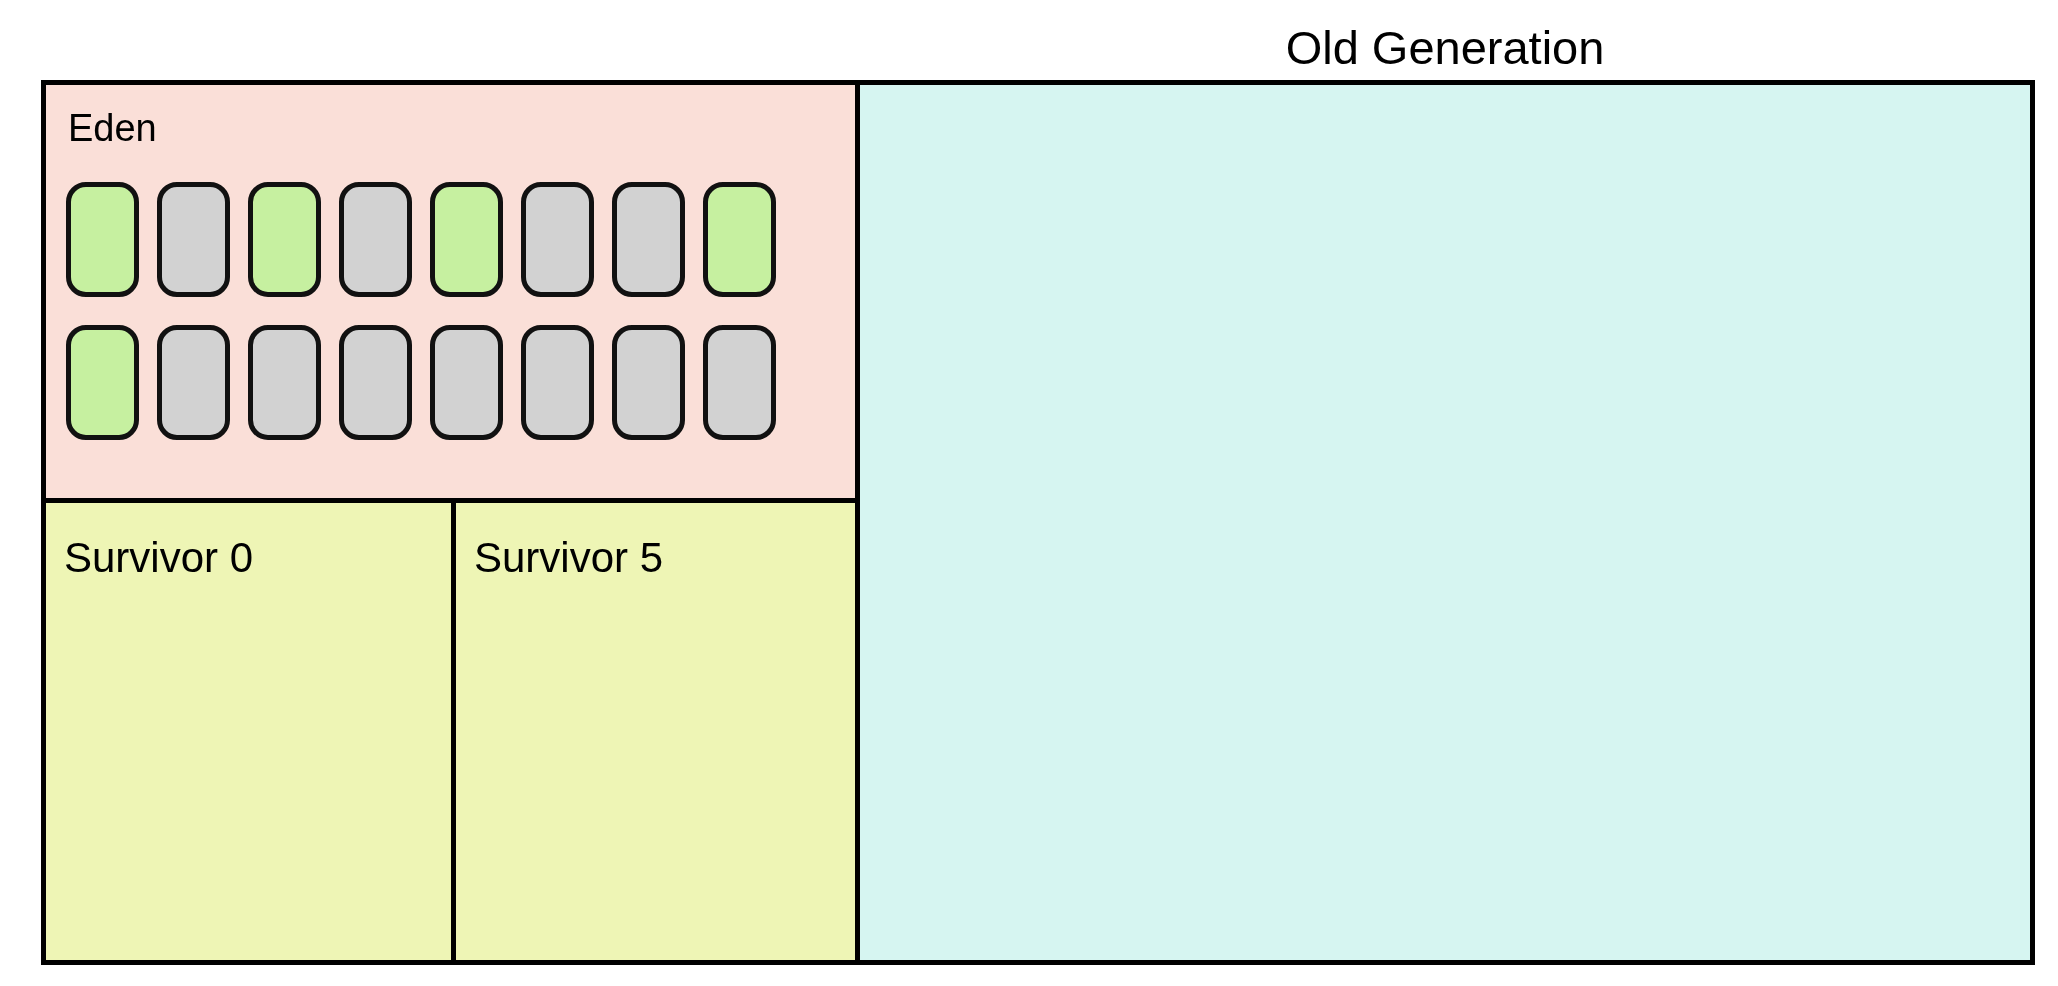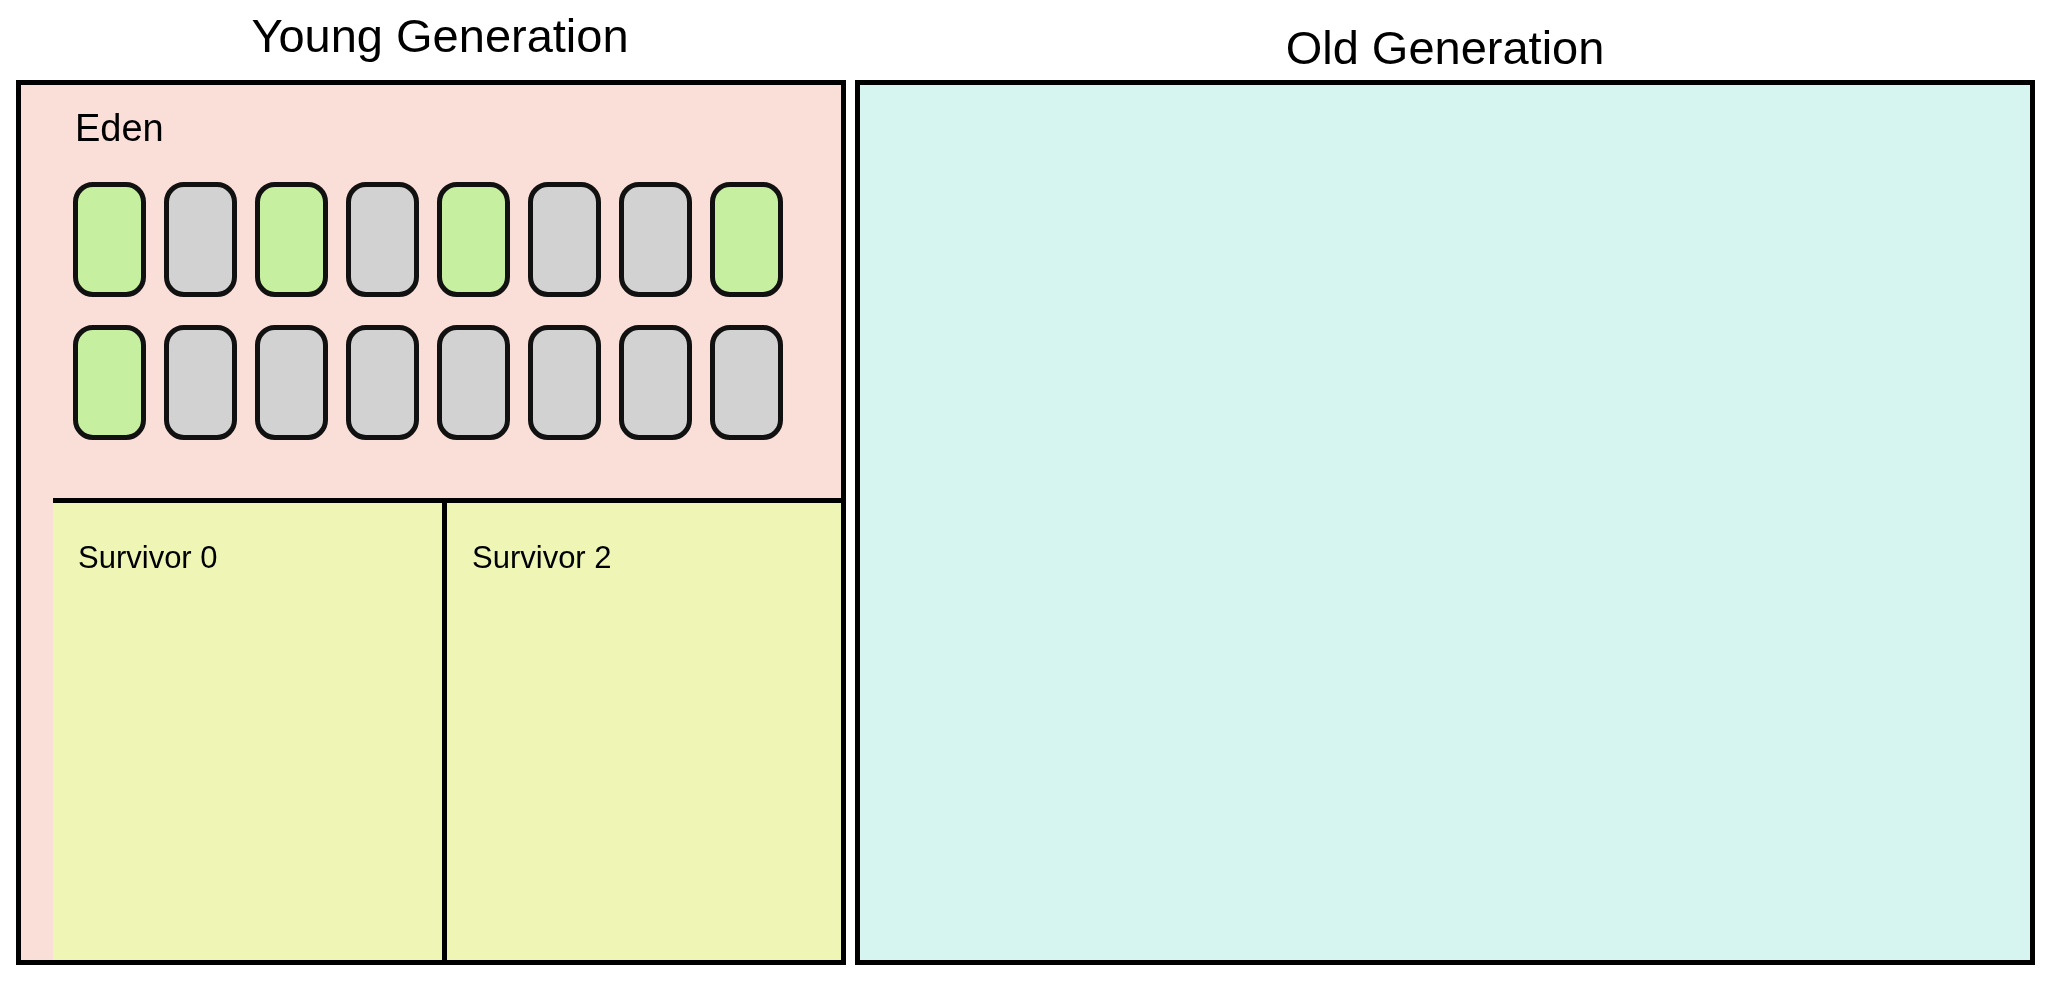--- a/index.html
+++ b/index.html
@@ -44,26 +44,25 @@
 
   
   .gen-box {
     position: absolute;
     top: 80px;
     height: 885px;
     border: 5px solid #000000;
     box-sizing: border-box;
   }
   #young-generation {
-    left: 16px;
+    left: 41px;
     width: 830px;
     background: #fadfd8;
     display: flex;
     flex-direction: column;
-    padding-left: 32px;
   }
   #old-generation {
     left: 855px;
     width: 1180px;
     background: #d6f5f1;
   }
 
   
   #eden {
     position: relative;
@@ -111,33 +110,31 @@
     background: #eef5b5;
     box-sizing: border-box;
   }
   #survivor-0 {
     border-right: 5px solid #000000;
   }
   .survivor-label {
     position: absolute;
     left: 18px;
     top: 32px;
-    font-size: 31px;
+    font-size: 42px;
     line-height: 46px;
     color: #000000;
     white-space: nowrap;
-    margin-left: 7px;
   }
 </style>
 </head>
 <body>
 
 <div id="canvas">
 
-  <div class="title" id="title-young">Young Generation</div>
 
   <div class="title" id="title-old">Old Generation</div>
 
   <div class="gen-box" id="young-generation">
 
     <div id="eden">
       <div id="eden-label">Eden</div>
 
       <div class="cell-row" id="cell-row-0">
           <div class="cell" style="background: rgb(198, 240, 160); border-color: rgb(17, 17, 17);"></div>
@@ -160,20 +157,20 @@
           <div class="cell" style="background: rgb(210, 210, 210); border-color: rgb(17, 17, 17);"></div>
           <div class="cell" style="background: rgb(210, 210, 210); border-color: rgb(17, 17, 17);"></div>
         </div>
     </div>
 
     <div id="survivors">
       <div class="survivor" id="survivor-0">
         <div class="survivor-label">Survivor 0</div>
       </div>
       <div class="survivor" id="survivor-1">
-        <div class="survivor-label">Survivor 2</div>
+        <div class="survivor-label">Survivor 5</div>
       </div>
     </div>
   </div>
 
   <div class="gen-box" id="old-generation"></div>
 
 </div>
 
 </body></html>

